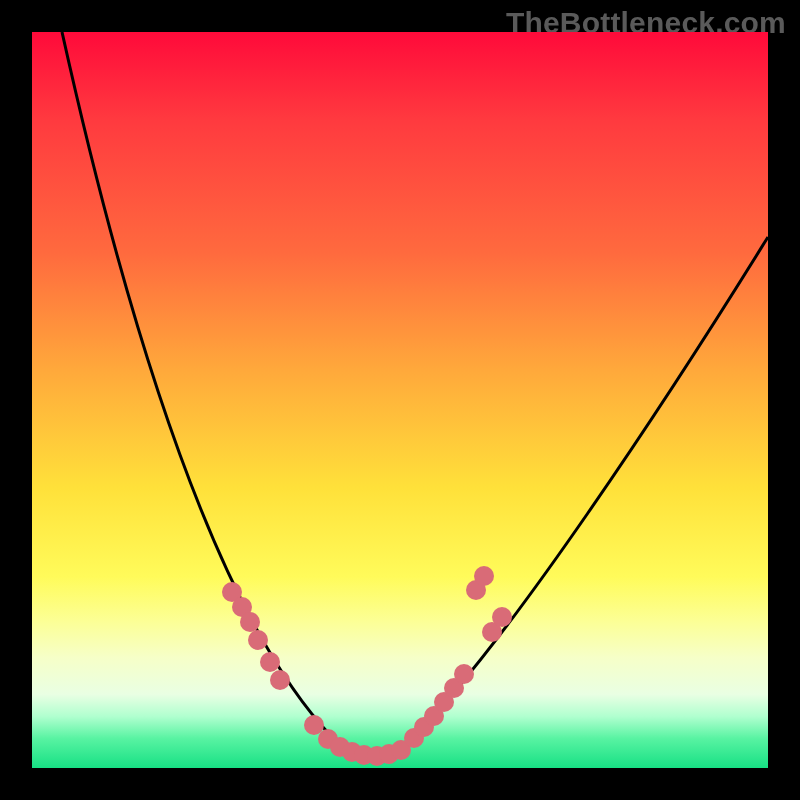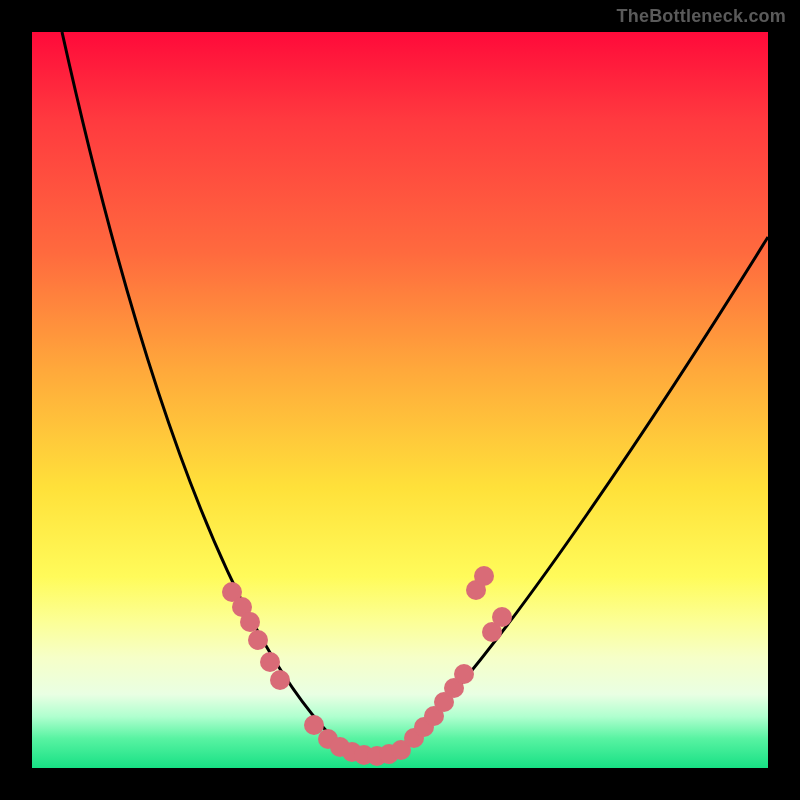--- a/index.html
+++ b/index.html
@@ -39,21 +39,21 @@
       #b0ffcf 93%,
       #58f3a2 96%,
       #17e084 100%
     );
   }
   .watermark {
     position: absolute;
     top: 6px;
     right: 14px;
     color: #5a5a5a;
-    font-size: 18px;
+    font-size: 30px;
     font-weight: 600;
     letter-spacing: 0.2px;
     user-select: none;
   }
   svg.curve {
     position: absolute;
     left: 0;
     top: 0;
     width: 736px;
     height: 736px;

